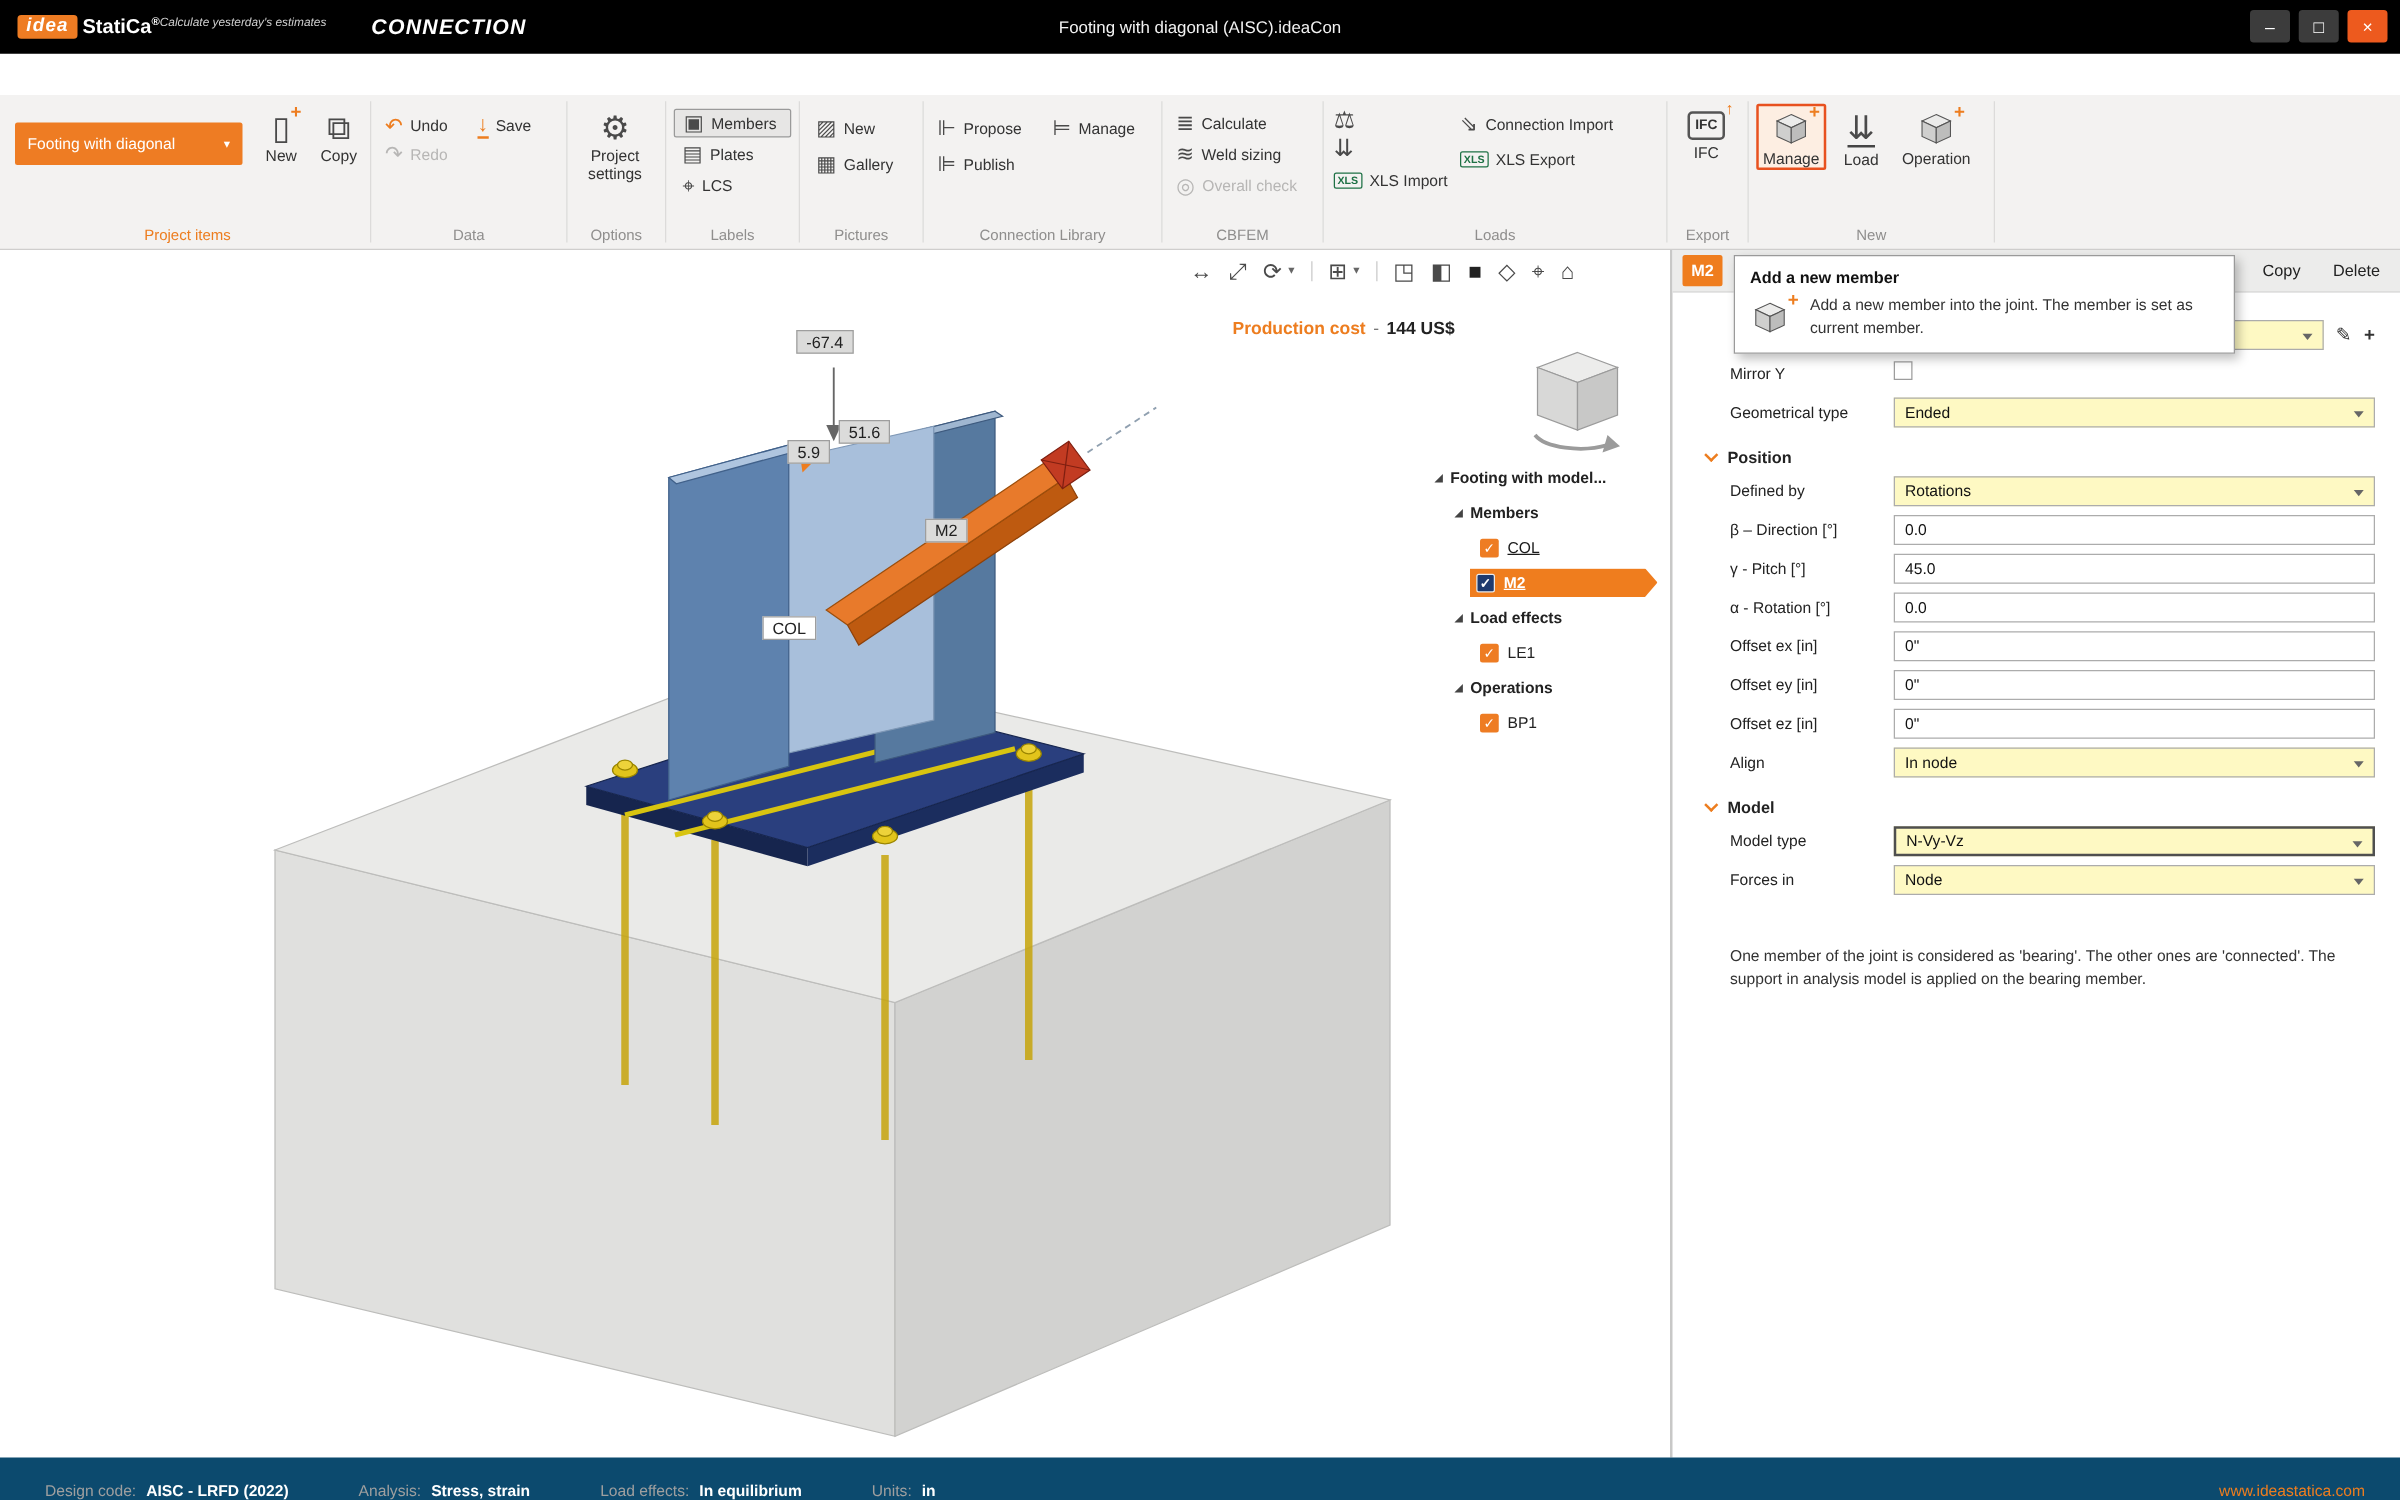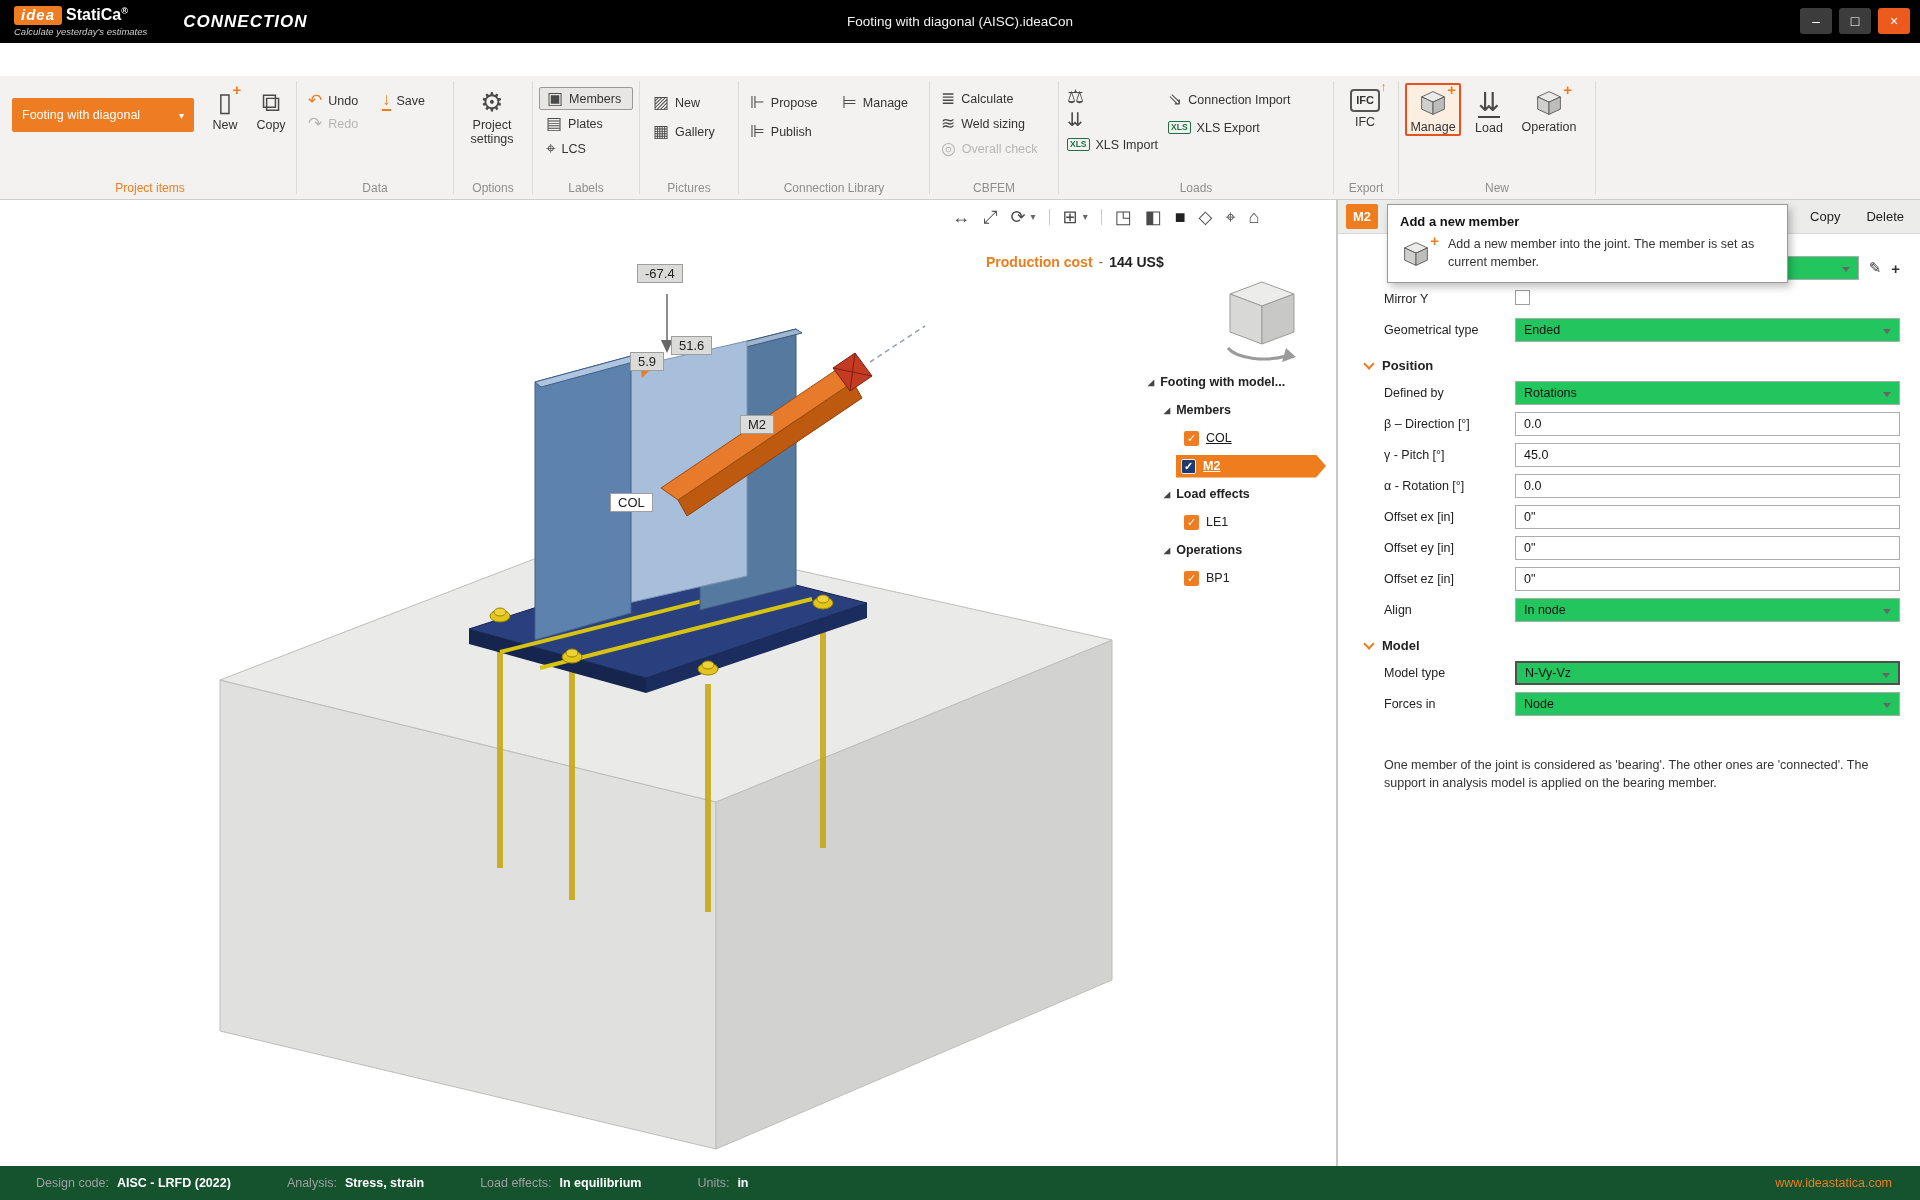--- a/index.html
+++ b/index.html
@@ -2,21 +2,21 @@
 <html><head>
 <meta charset="utf-8">
 <style>
   *{margin:0;padding:0;box-sizing:border-box}
   html,body{background:#2a2a2a}
   body{font-family:"Liberation Sans",sans-serif}
   .app{position:relative;width:1920px;height:1200px;background:#fff;overflow:hidden;margin:0 auto}
 
   
   .titlebar{position:absolute;left:0;top:0;width:100%;height:43px;background:#000;color:#fff;display:flex;align-items:center}
-  .brand{display:flex;flex-direction:column;margin-left:14px;line-height:1.1}
+  .brand{display:flex;margin-left:14px;line-height:1.1}
   .brand-row{display:flex;align-items:center;gap:4px}
   .logo-box{background:#EE7C23;color:#fff;font-weight:bold;font-style:italic;font-size:15px;padding:1px 7px;border-radius:3px;letter-spacing:1px}
   .logo-statica{font-weight:bold;font-size:16px}
   .logo-reg{font-size:9px;vertical-align:super}
   .tagline{font-size:9.5px;color:#cfcfcf;font-style:italic;margin-top:2px}
   .appname{margin-left:36px;font-size:17px;font-weight:bold;font-style:italic;letter-spacing:1px}
   .doc-title{position:absolute;left:50%;transform:translateX(-50%);font-size:13.5px;color:#f2f2f2}
   .win-controls{position:absolute;right:10px;top:8px;display:flex;gap:7px}
   .winbtn{width:32px;height:26px;display:flex;align-items:center;justify-content:center;border-radius:3px;background:#3c3c3c;color:#fff;font-size:14px;cursor:default}
   .winbtn.close{background:#ED5A1E}
@@ -93,39 +93,39 @@
   
   .props{position:absolute;left:1336px;top:0;width:584px;height:966px;background:#fff;border-left:2px solid #C8C8C7}
   .phead{height:34px;background:#ECECEB;border-bottom:1px solid #D8D8D7;display:flex;align-items:center;padding:0 16px 0 8px;font-size:13px;color:#222}
   .pbadge{width:32px;height:25px;background:#EF7D1E;color:#fff;font-weight:bold;display:flex;align-items:center;justify-content:center;border-radius:2px;font-size:13px}
   .phead .spacer{flex:1}
   .phead-btn{margin-left:26px}
   .pbody{padding:12px 20px 0 27px}
   .prow{display:flex;align-items:center;margin-bottom:7px;padding-left:19px;min-height:24px}
   .plabel{width:131px;font-size:12.5px;color:#222;flex:0 0 auto}
   .pctrl{flex:1;max-width:388px}
-  .select{position:relative;height:24px;border:1px solid #ACACAC;background:#22c55e;font-size:12.5px;display:flex;align-items:center;padding:0 22px 0 8px;color:#111}
+  .select{position:relative;height:24px;border:1px solid #ACACAC;background:#fef9c3;font-size:12.5px;display:flex;align-items:center;padding:0 22px 0 8px;color:#111}
   .select::after{content:"";position:absolute;right:8px;top:10px;border-left:4px solid transparent;border-right:4px solid transparent;border-top:5px solid #666}
   .select.focused{border:2px solid #4f4f4f}
   .pinput{width:100%;height:24px;border:1px solid #ACACAC;font-size:12.5px;padding:0 8px;color:#111;font-family:"Liberation Sans",sans-serif}
   .checkbox{width:15px;height:15px;border:1px solid #9d9d9d;background:#fff;display:inline-block}
   .psection{display:flex;align-items:center;gap:9px;margin:16px 0 8px 0;font-weight:bold;font-size:13px;color:#222}
   .chev-o{width:8px;height:8px;border-left:2px solid #ED7D1F;border-bottom:2px solid #ED7D1F;transform:rotate(-45deg);margin-top:-4px}
   .hicon{font-size:15px;color:#333;margin-left:10px}
   .pnote{margin:40px 0 0 19px;font-size:12.5px;color:#333;line-height:1.45;max-width:535px}
   .toprow{margin-top:10px}
 
   
   .tooltip{position:absolute;left:1387px;top:204px;width:401px;background:#fff;border:1px solid #9a9a9a;box-shadow:3px 4px 8px rgba(0,0,0,.25);padding:9px 12px 11px 12px;z-index:50}
   .tt-title{font-weight:bold;font-size:13px;color:#111;margin-bottom:7px}
   .tt-body{display:flex;gap:12px;align-items:flex-start}
   .tt-text{font-size:12.5px;color:#333;line-height:1.4}
 
   
-  .statusbar{position:absolute;left:0;top:1166px;width:100%;height:34px;background:#14532d;color:#fff;display:flex;align-items:center;font-size:12.5px}
+  .statusbar{position:absolute;left:0;top:1166px;width:100%;height:34px;background:#0c4a6e;color:#fff;display:flex;align-items:flex-end;font-size:12.5px}
   .sl{color:#9f9f9f}
   .sv{color:#fff;font-weight:bold;margin-left:8px}
   .sgroup{display:flex;align-items:center}
   .statusbar .spacer{flex:1}
   .weblink{color:#ED7D1F;margin-right:28px}
 </style>
 </head>
 <body>
 
 <svg width="0" height="0" style="position:absolute">

